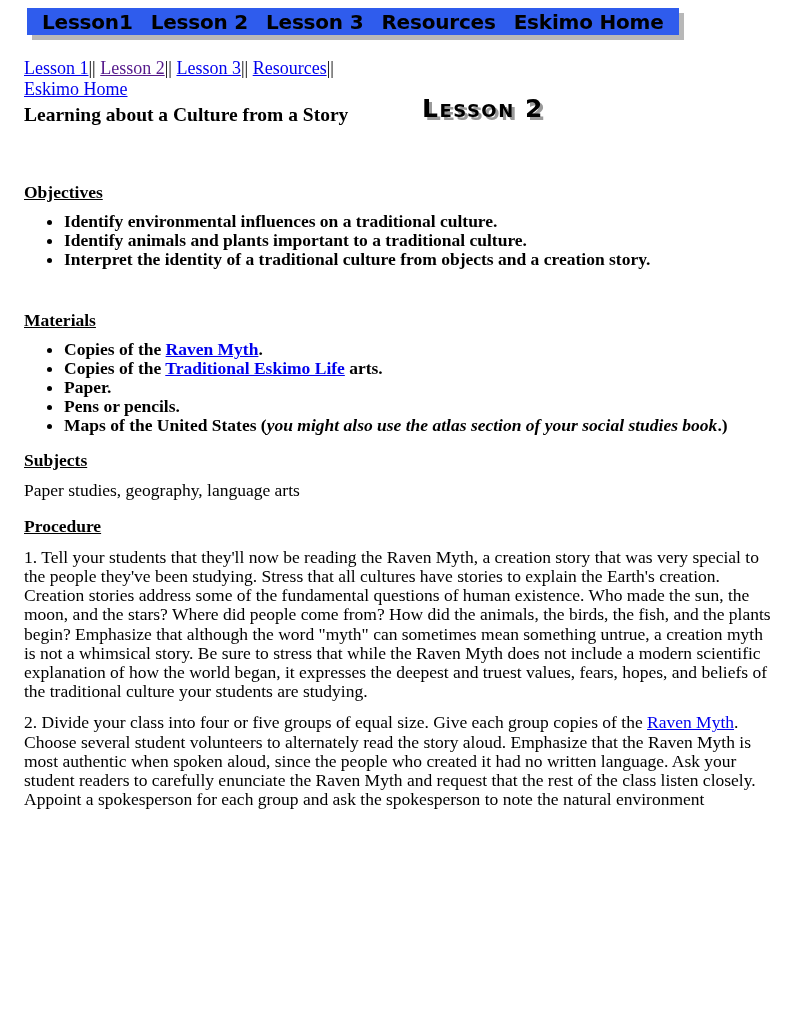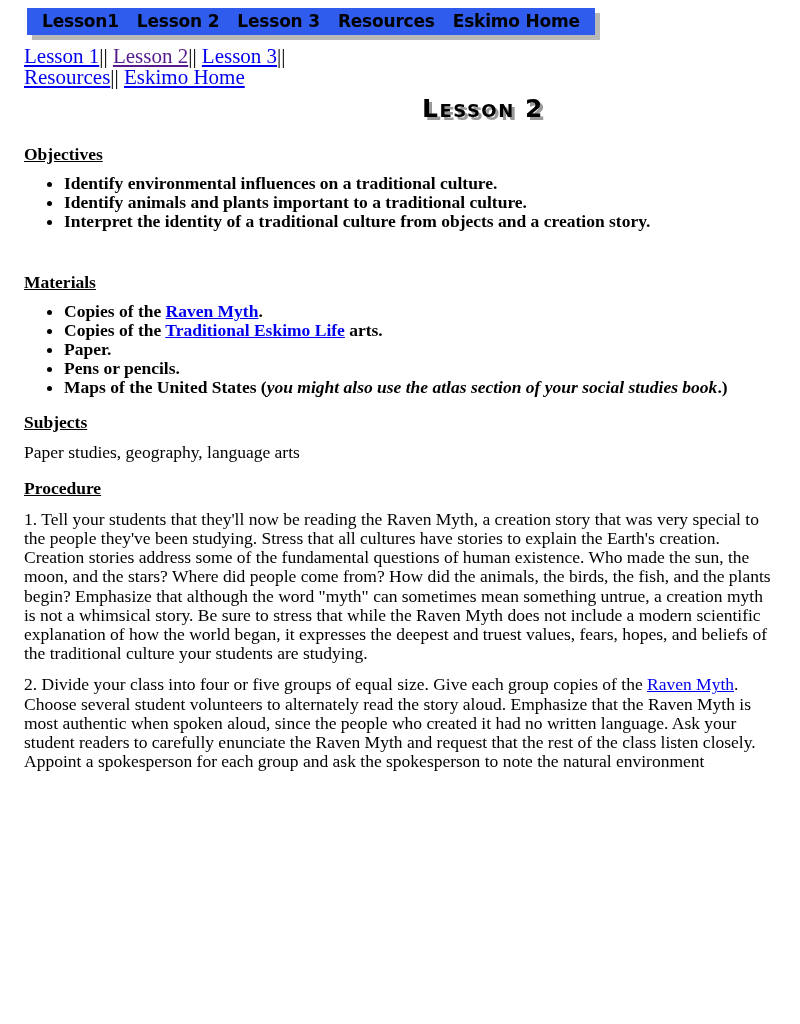--- a/index.html
+++ b/index.html
@@ -34,41 +34,41 @@
     background: #2f5ced;
     box-shadow: 5px 5px 0 0 #b8b8b8;
     display: flex;
     align-items: center;
     padding: 0 6px;
     box-sizing: border-box;
   }
   .navbanner-item {
     font-family: "DejaVu Sans", "Liberation Sans", sans-serif;
     font-weight: bold;
-    font-size: 17px;
+    font-size: 20px;
     color: #000000;
     letter-spacing: -0.2px;
     padding: 0 9px;
     white-space: nowrap;
     text-decoration: none;
     line-height: 1;
   }
 
   
   .navrow {
     position: relative;
     margin: 0;
     padding: 0 0 0 24px;
     height: 48px;
   }
   .textnav {
-    font-size: 21px;
+    font-size: 18px;
     line-height: 20.5px;
     width: 330px;
-    padding-top: 6px;
+    padding-top: 18px;
   }
   .textnav a {
     color: #0000ee;
     text-decoration: underline;
   }
   .textnav a.visited {
     color: #551a8b;
   }
   .textnav .sep {
     color: #000000;
@@ -168,20 +168,21 @@
 
   <div class="navrow">
     <div class="textnav">
       <a href="#">Lesson 1</a><span class="sep">||</span> <a href="#" class="visited">Lesson 2</a><span class="sep">||</span> <a href="#">Lesson 3</a><span class="sep">||</span> <a href="#">Resources</a><span class="sep">||</span> <a href="#">Eskimo Home</a>
     </div>
     <div class="lesson-graphic">Lesson 2</div>
   </div>
 
   <div class="content">
 
+    <h1 class="page-title">Learning about a Culture from a Story</h1>
 
     <div class="spacer-img"></div>
 
     <h2 class="section-title">Objectives</h2>
     <ul class="bullets">
       <li>Identify environmental influences on a traditional culture.</li>
       <li>Identify animals and plants important to a traditional culture.</li>
       <li>Interpret the identity of a traditional culture from objects and a creation story.</li>
     </ul>
 

